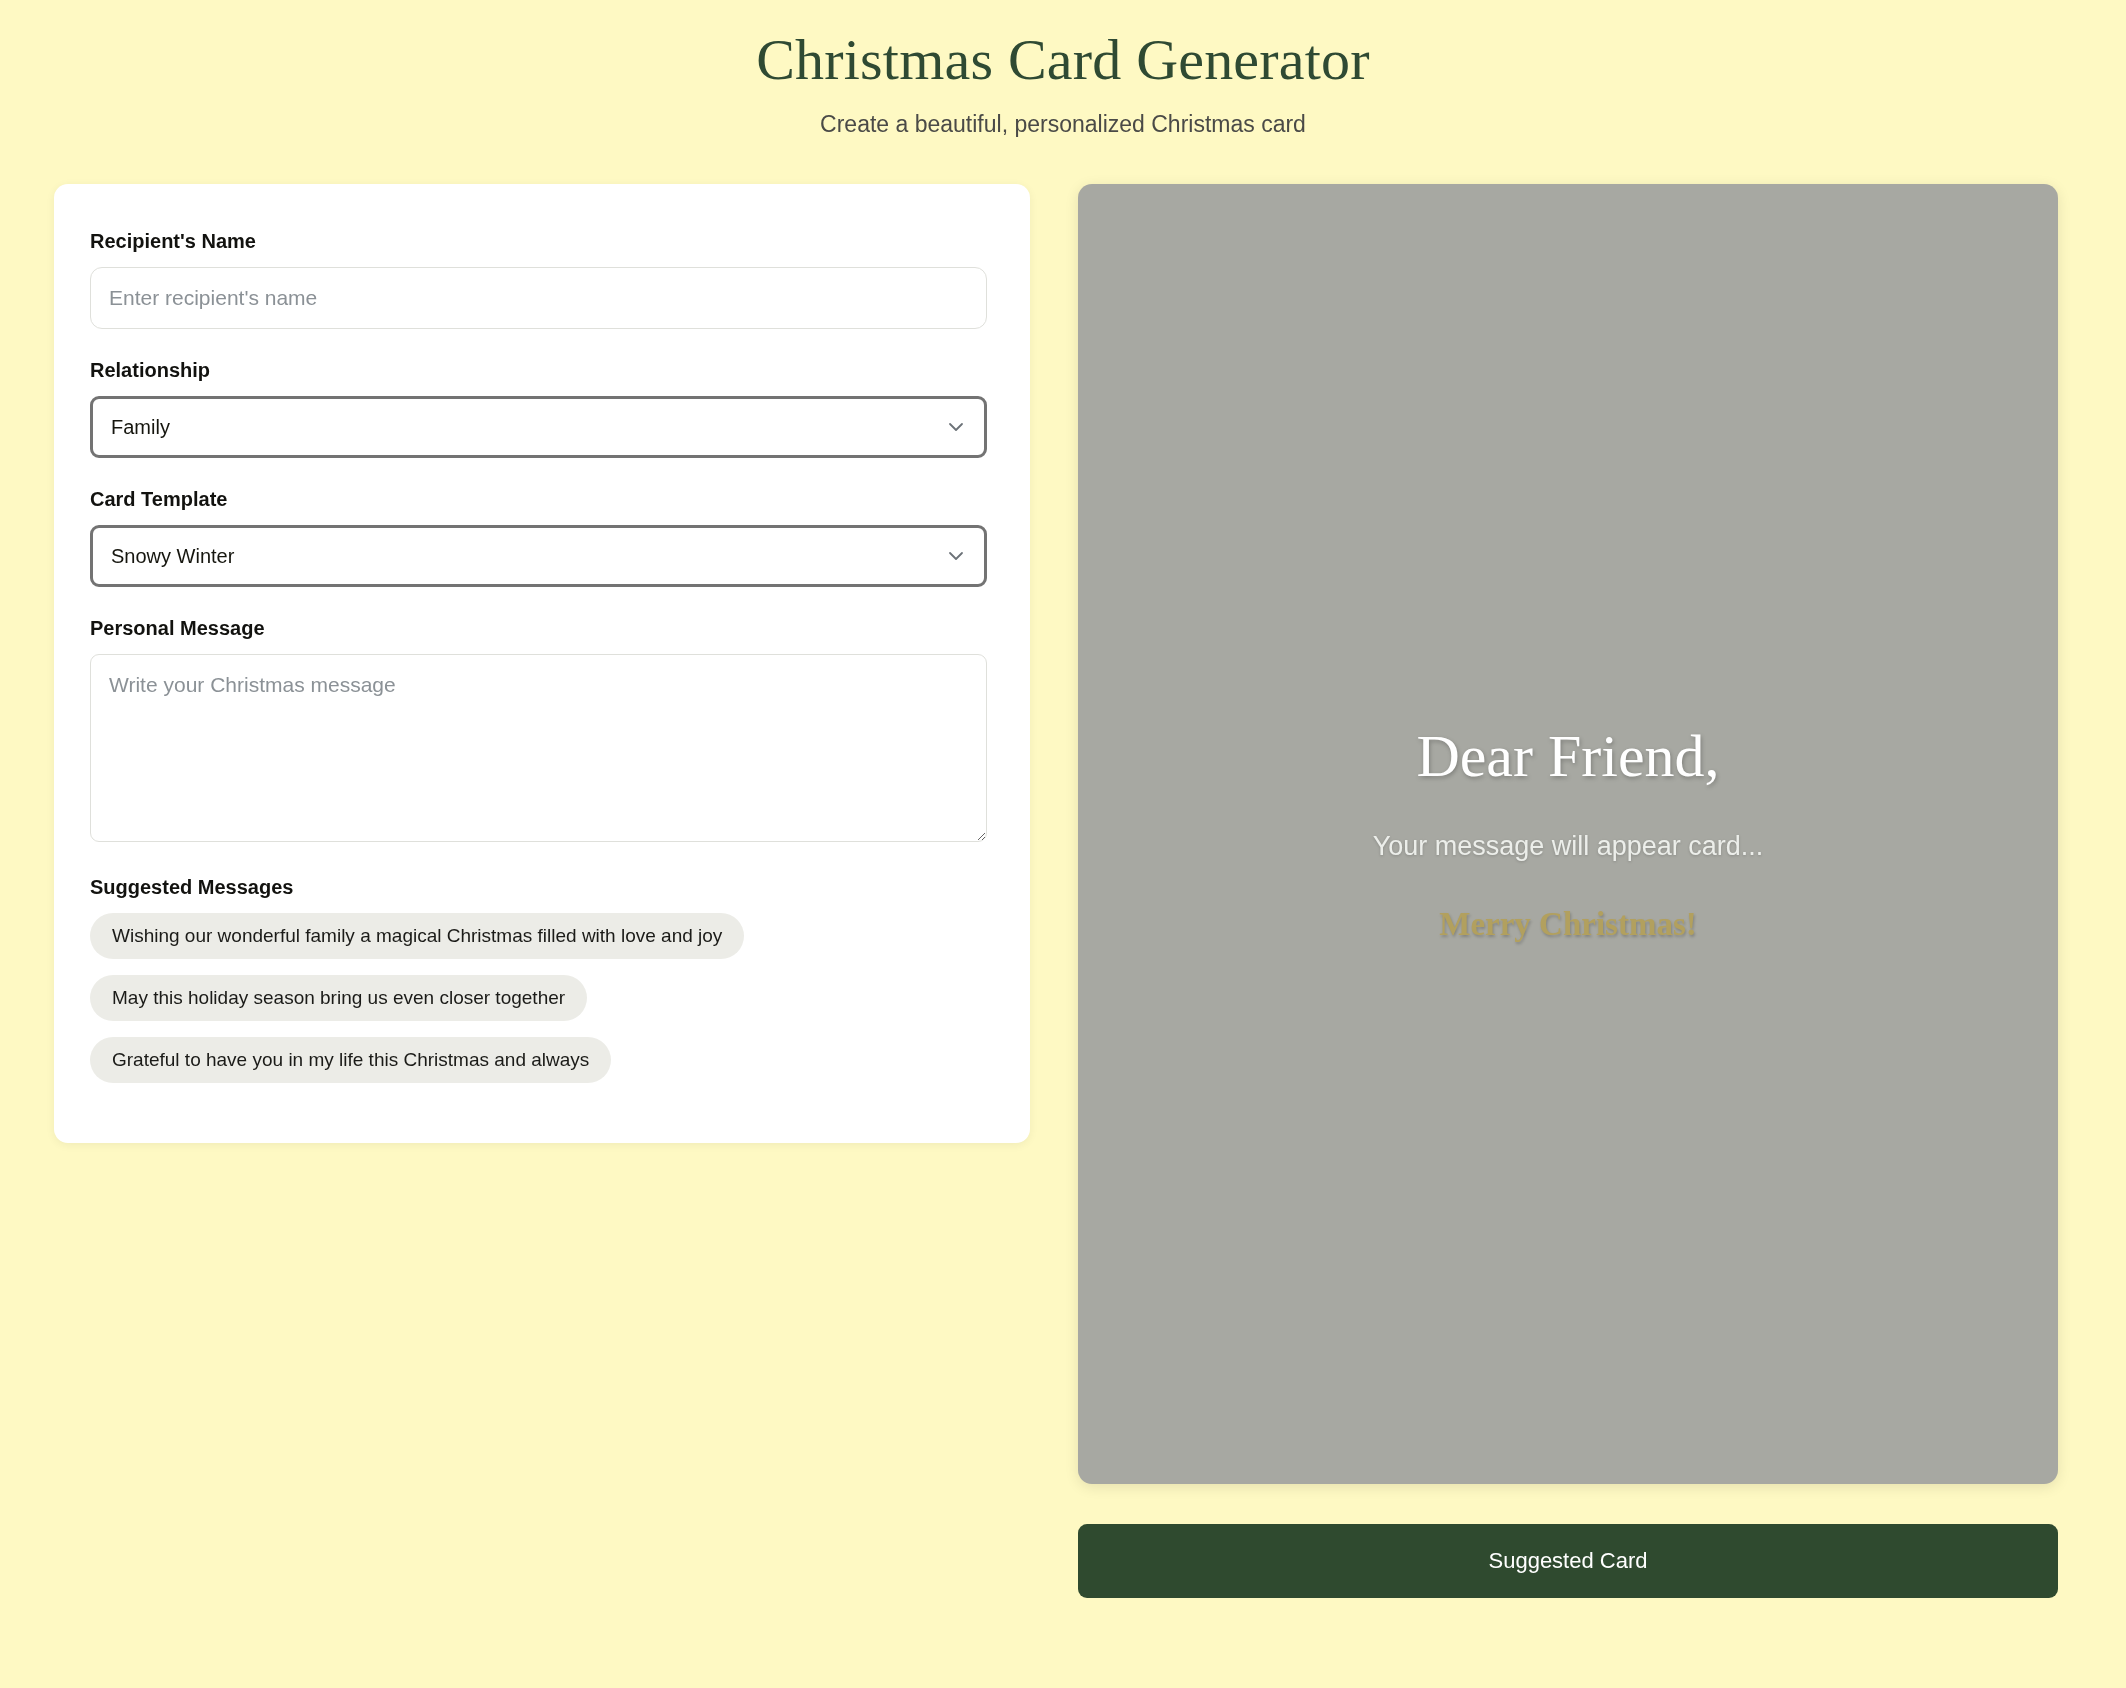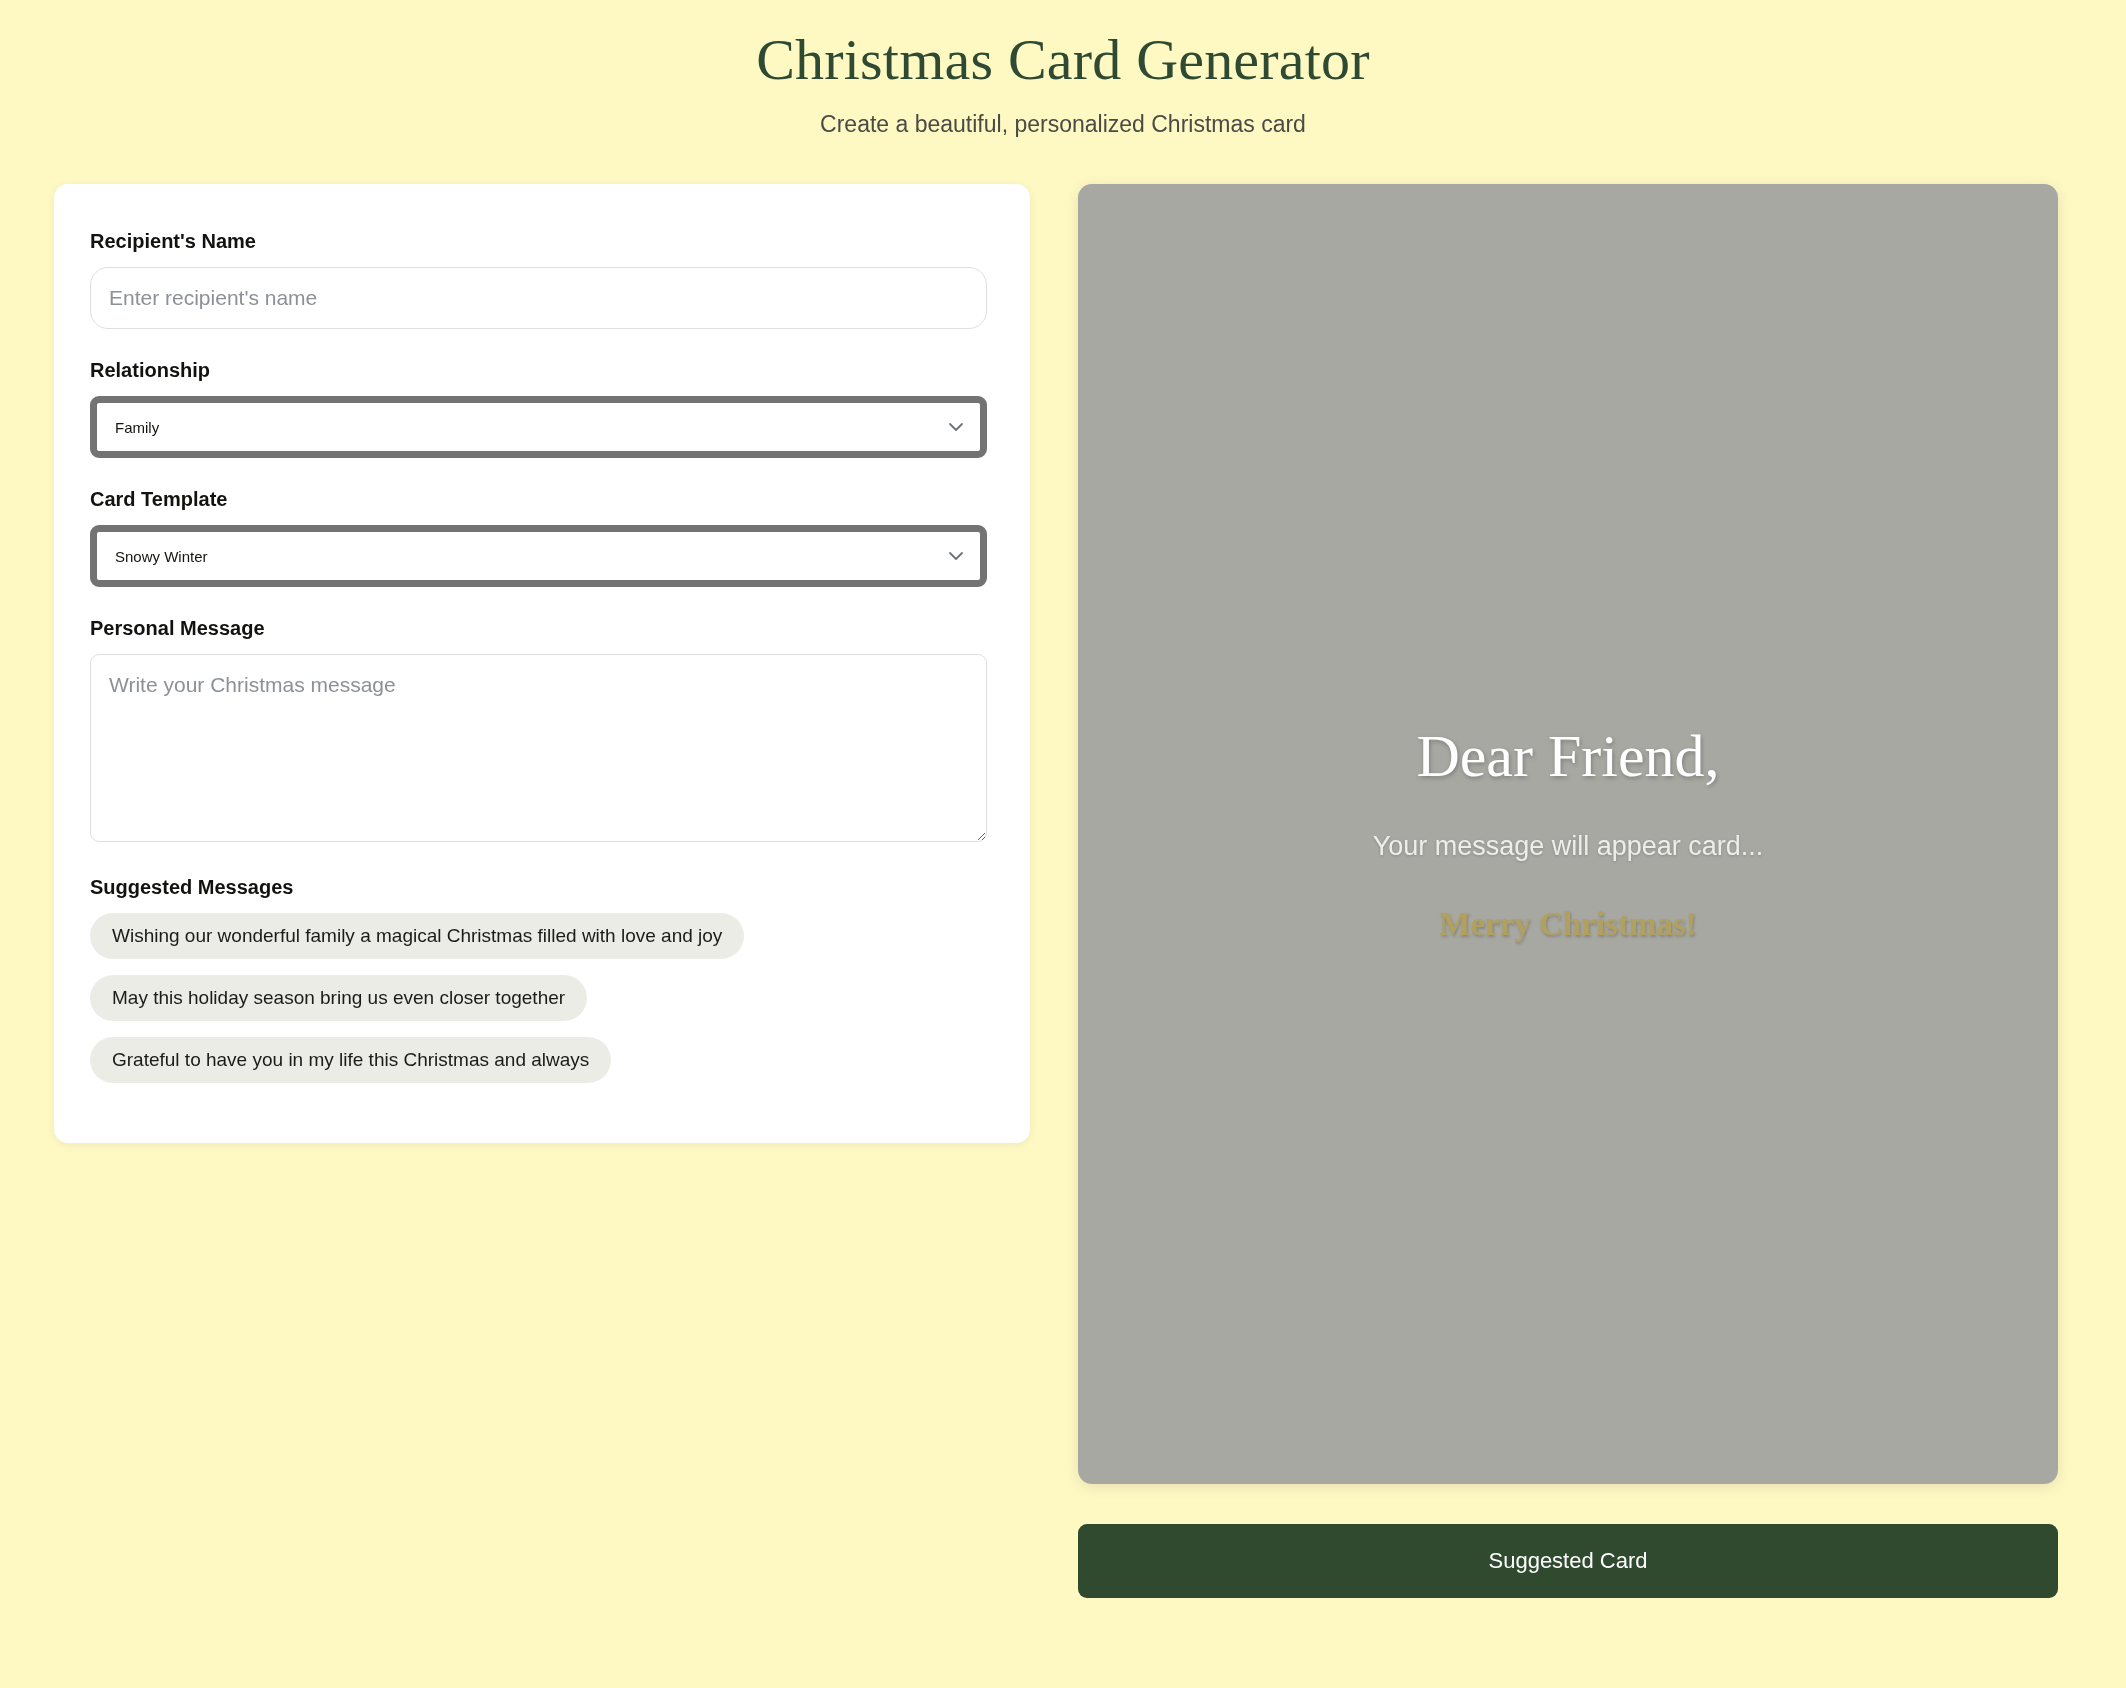--- a/index.html
+++ b/index.html
@@ -62,38 +62,38 @@
     display: block;
     font-size: 20px;
     color: #12120f;
     font-weight: bold;
     margin-bottom: 14px;
   }
   .text-input {
     width: 100%;
     height: 62px;
     border: 1px solid #dfe0db;
-    border-radius: 18px;
+    border-radius: 12px;
     padding: 0 18px;
     font-size: 21px;
     color: #222;
     background: #fff;
     font-family: "Liberation Sans", sans-serif;
     outline: none;
   }
   .text-input::placeholder { color: #8b9196; }
 
   .select-wrap { position: relative; }
   .select-box {
     width: 100%;
     height: 62px;
-    border: 7px solid #737373;
+    border: 3px solid #737373;
     border-radius: 9px;
     padding: 0 18px;
-    font-size: 15px;
+    font-size: 20px;
     color: #16160f;
     background: #fff;
     display: flex;
     align-items: center;
   }
   .chevron {
     position: absolute;
     right: 20px;
     top: 50%;
     transform: translateY(-50%);

